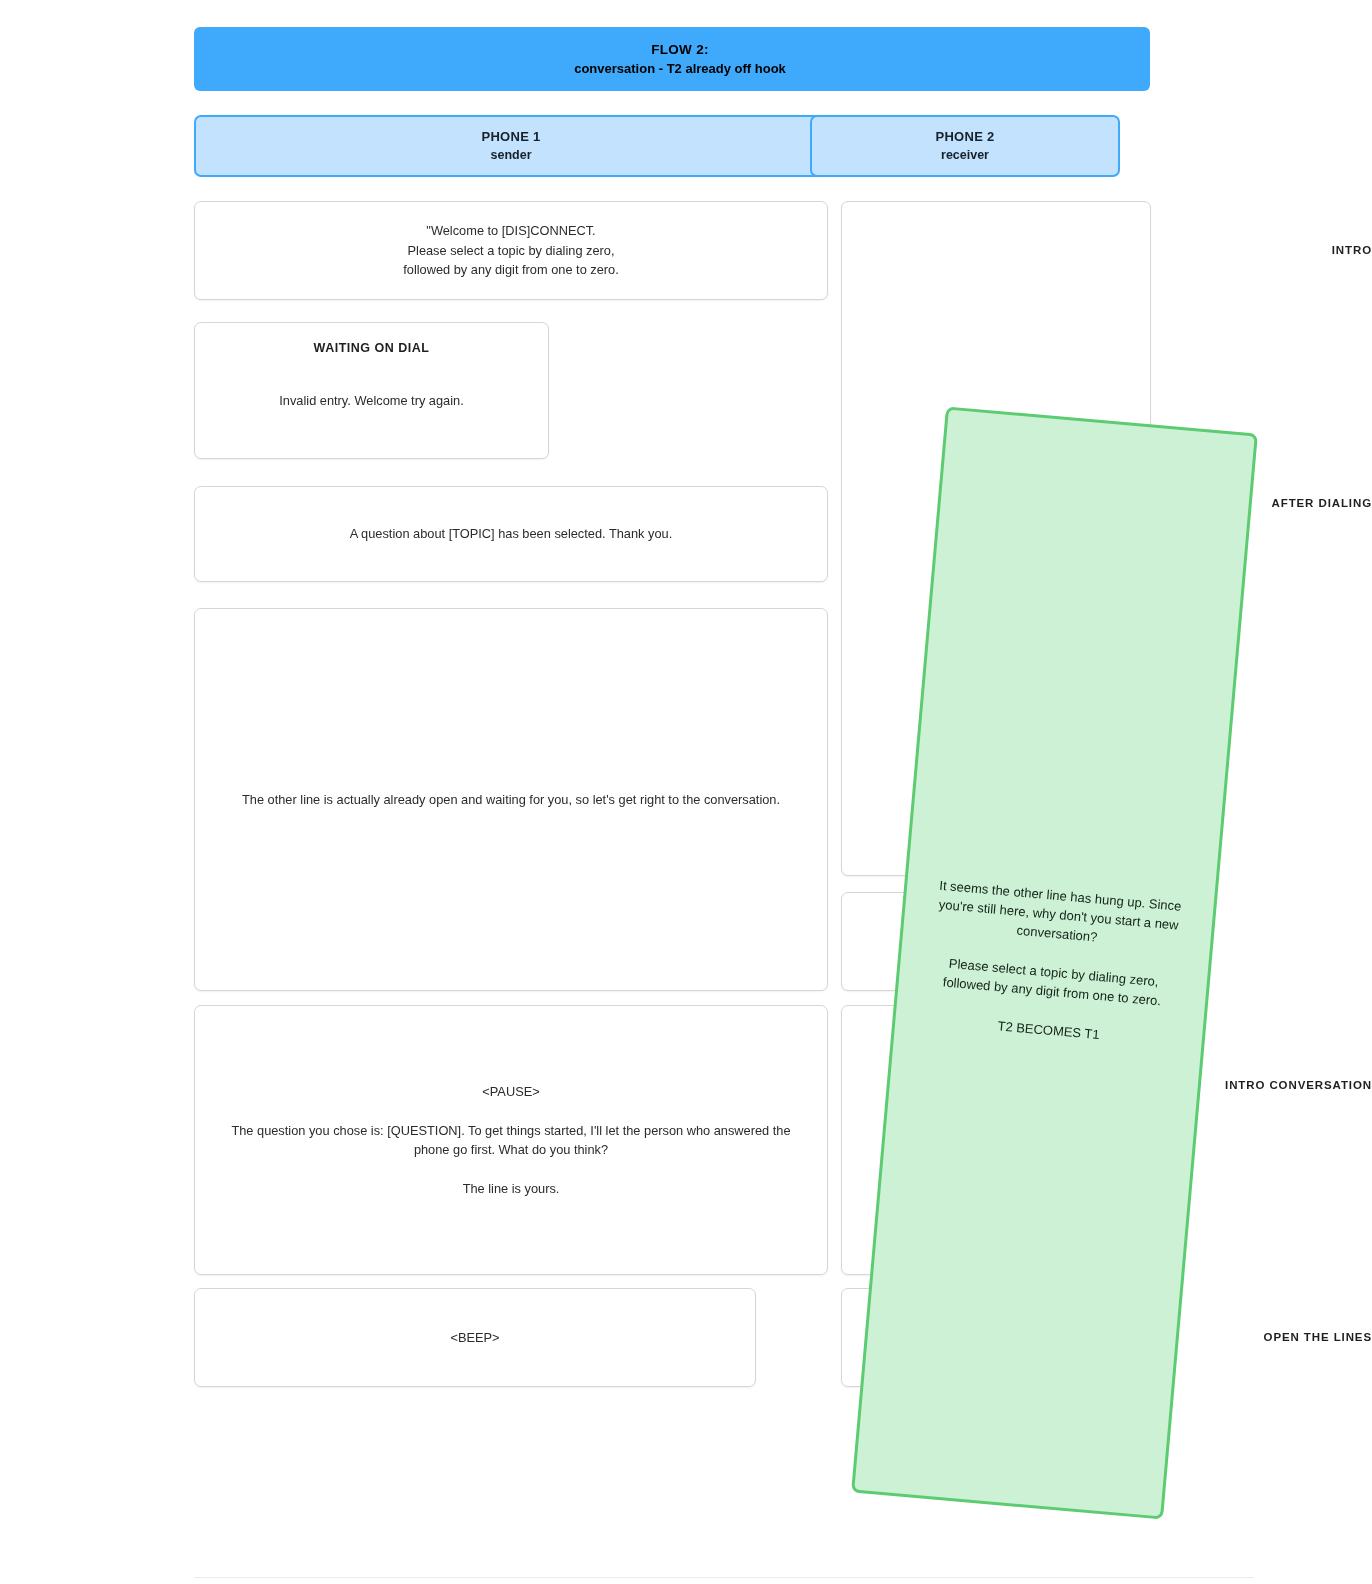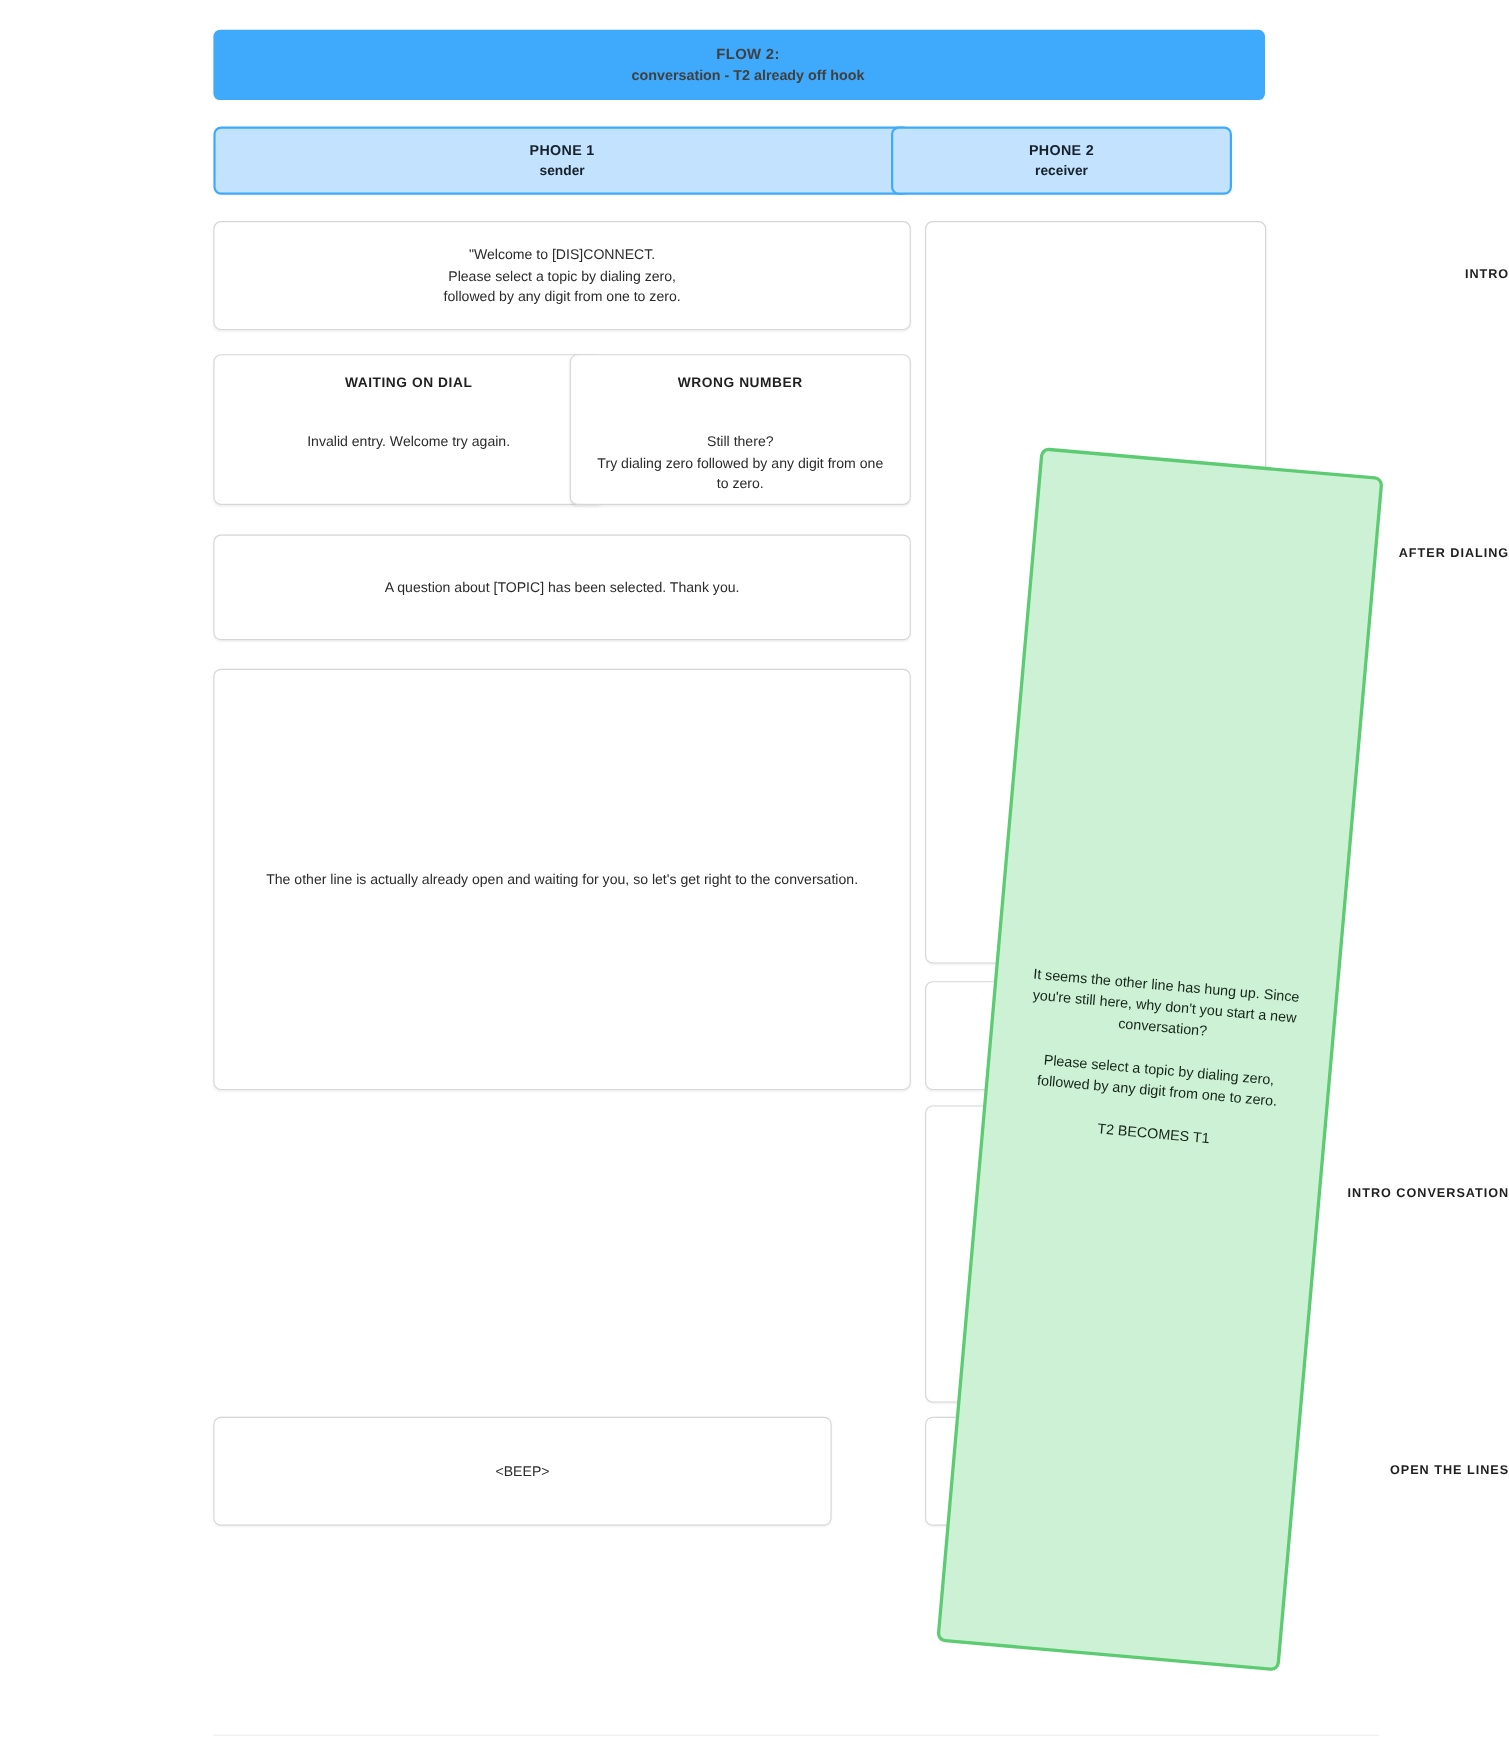--- a/index.html
+++ b/index.html
@@ -26,21 +26,21 @@
     left: 194px;
     top: 27px;
     width: 956px;
     height: 64px;
     background: #3fa9fb;
     border-radius: 6px;
     display: flex;
     flex-direction: column;
     align-items: center;
     justify-content: center;
-    color: #404040;
+    color: #000000;
     box-sizing: border-box;
     padding-left: 16px;
   }
   .flow-banner .line1 {
     font-size: 13.5px;
     font-weight: bold;
     letter-spacing: 0.3px;
     line-height: 19px;
   }
   .flow-banner .line2 {
@@ -198,34 +198,34 @@
     <div class="card-body">"Welcome to [DIS]CONNECT.
 Please select a topic by dialing zero,
 followed by any digit from one to zero.</div>
   </div>
 
   <div class="card titled" style="left:194px; top:322px; width:355px; height:137px;">
     <div class="card-title">WAITING ON DIAL</div>
     <div class="card-body">Invalid entry. Welcome try again.</div>
   </div>
 
-  <div class="card titled" style="left:518px; top:322px; width:310px; height:137px;">
-    <div class="card-title">WRONG NUMBER</div>
-    <div class="card-body">Still there?
-Try dialing zero followed by any digit from one to zero.</div>
-  </div>
 
   <div class="card" style="left:194px; top:486px; width:634px; height:96px;">
     <div class="card-body">A question about [TOPIC] has been selected. Thank you.</div>
   </div>
 
   <div class="card" style="left:194px; top:608px; width:634px; height:383px;">
     <div class="card-body">The other line is actually already open and waiting for you, so let's get right to the conversation.</div>
   </div>
 
+  <div class="card" style="left:194px; top:1005px; width:634px; height:270px;">
+    <div class="card-body">&lt;PAUSE&gt;</div>
+    <div class="card-body">The question you chose is: [QUESTION]. To get things started, I'll let the person who answered the phone go first. What do you think?</div>
+    <div class="card-body">The line is yours.</div>
+  </div>
 
   <div class="card" style="left:194px; top:1288px; width:562px; height:99px;">
     <div class="card-body">&lt;BEEP&gt;</div>
   </div>
 
   <div class="card" style="left:841px; top:201px; width:310px; height:675px;">
     <div class="card-body">Hi there. You're just
 already on the othe
 you'll just stay on th
 they finish</div>

